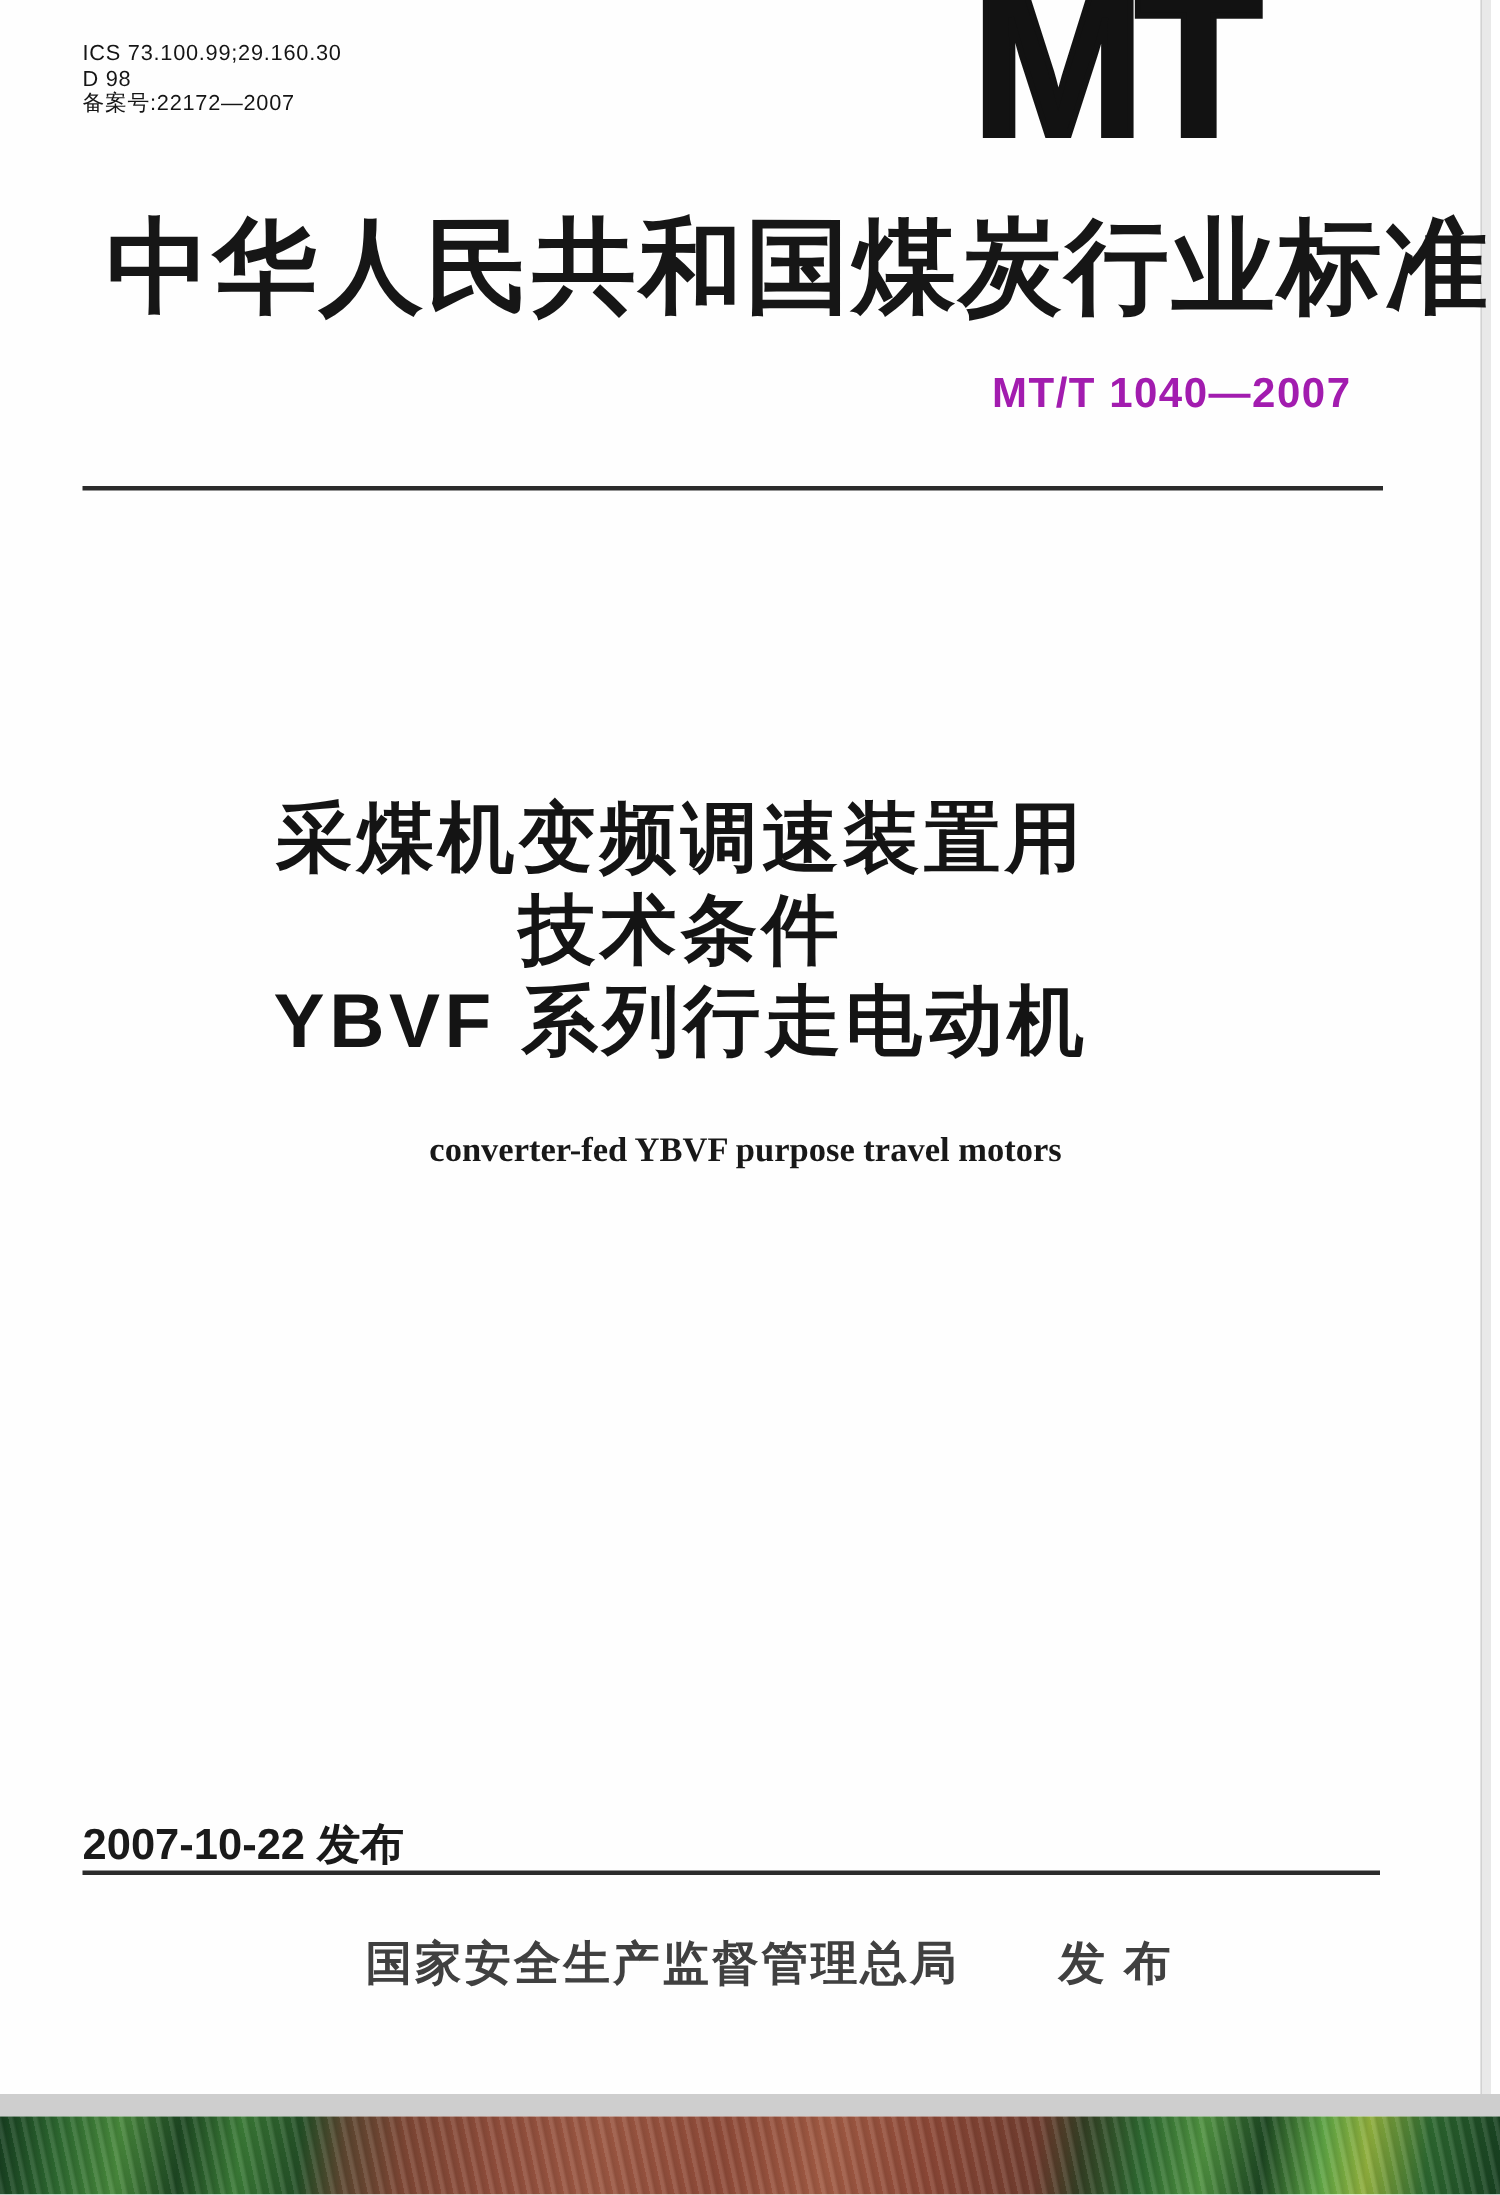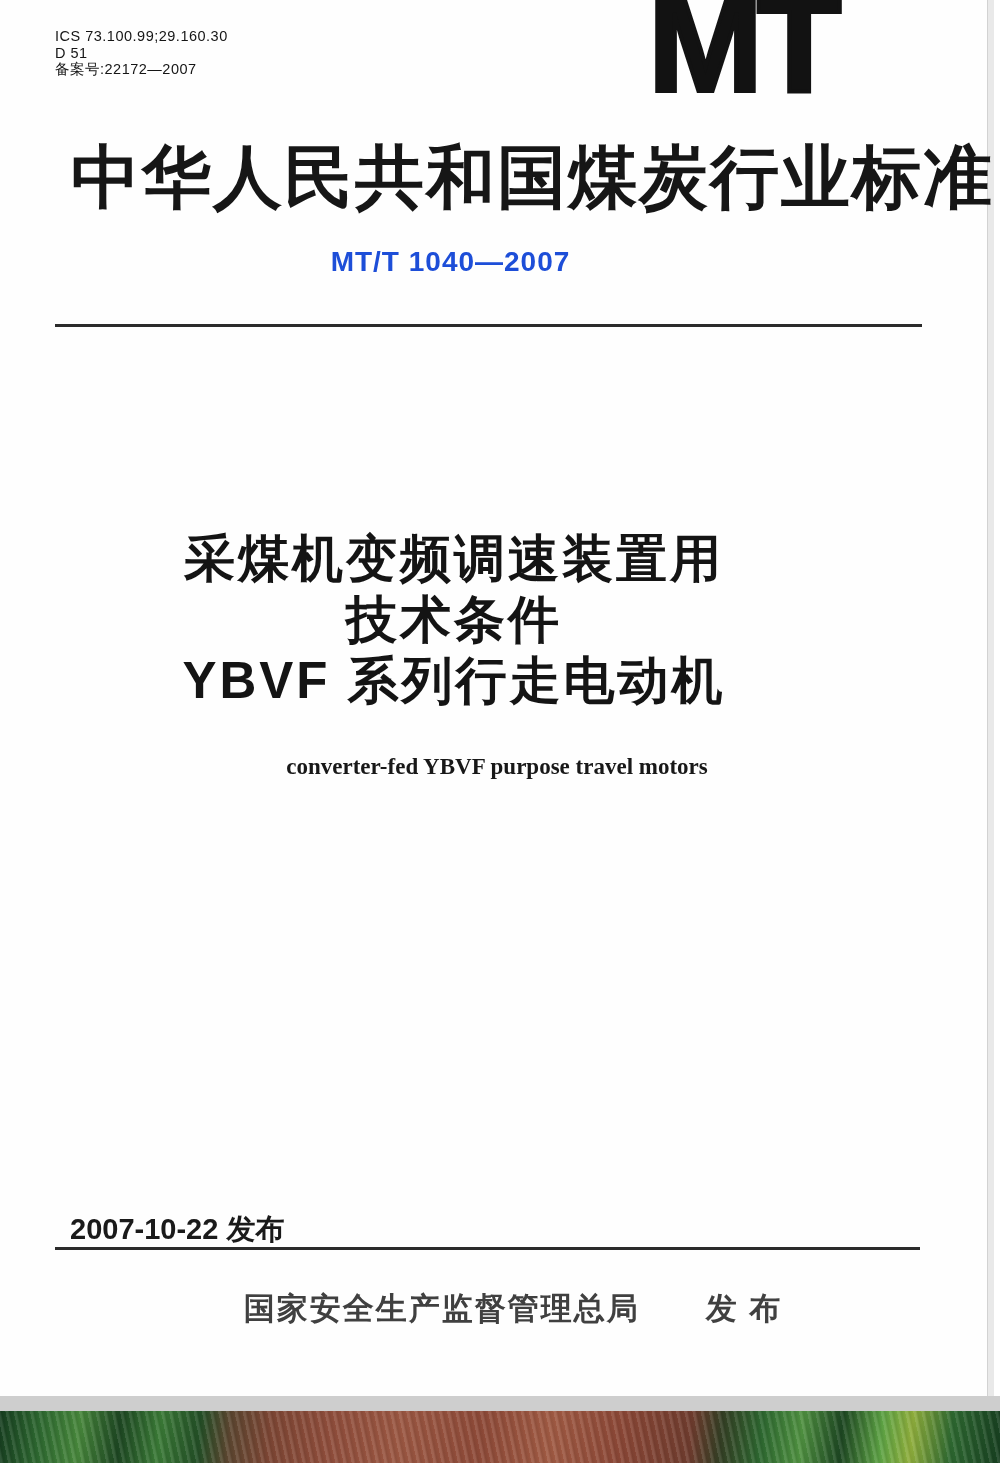--- a/index.html
+++ b/index.html
@@ -35,42 +35,41 @@
     font-size: 102px; font-weight: bold; letter-spacing: 4px;
     color: #e4e4e4; z-index: 0; user-select: none;
   }
   .heading {
     position: absolute; left: 0; top: 132px; width: 994px; margin: 0;
     text-align: right; font-size: 69px; font-weight: bold;
     letter-spacing: 2px; color: #161616; z-index: 1;
   }
   .stdno {
     position: absolute; left: 0; top: 246px; width: 901px;
-    text-align: center; font-size: 28px; font-weight: bold;
-    letter-spacing: 1px; color: #1d4ed8;
+    text-align: right; font-size: 28px; font-weight: bold;
+    letter-spacing: 1px; color: #a21caf;
   }
   .rule { position: absolute; left: 55px; width: 867px; height: 3px; background: #2b2b2b; }
   .rule-top { top: 324px; }
   .rule-bottom { top: 1247px; width: 865px; }
   .title-cn {
     position: absolute; left: 0; top: 528px; width: 908px;
     text-align: center; font-size: 51px; font-weight: bold;
     line-height: 61px; letter-spacing: 3px; color: #141414;
   }
   .title-en {
     position: absolute; left: 0; top: 748px; width: 994px;
     text-align: center; font-family: "Liberation Serif", serif;
     font-size: 23px; font-weight: bold; line-height: 37px; color: #181818;
   }
   .dates {
     position: absolute; left: 55px; top: 1210px; width: 865px;
     display: flex; justify-content: space-between;
     font-size: 29px; font-weight: bold; color: #1a1a1a;
     white-space: pre;
-    margin-left: 15px;
   }
   .publisher {
     position: absolute; left: 16px; top: 1288px; width: 994px;
     text-align: center; font-size: 31px; font-weight: bold;
     letter-spacing: 2px; color: #404040; white-space: pre;
   }
   .gray-bar {
     position: absolute; left: 0; top: 1396px; width: 1000px; height: 15px;
     background: #cecece;
   }
@@ -89,21 +88,21 @@
         #2d6830 95%, #173f20 100%);
   }
 </style>
 </head>
 <body>
 
 <div class="page">
 
   <div class="meta">
     <div>ICS 73.100.99;29.160.30</div>
-    <div>D 51</div>
+    <div>D 98</div>
     <div>备案号:22172—2007</div>
   </div>
 
   <div class="logo">MT</div>
 
 
   <h1 class="heading">中华人民共和国煤炭行业标准</h1>
 
   <div class="stdno">MT/T 1040—2007</div>
 

